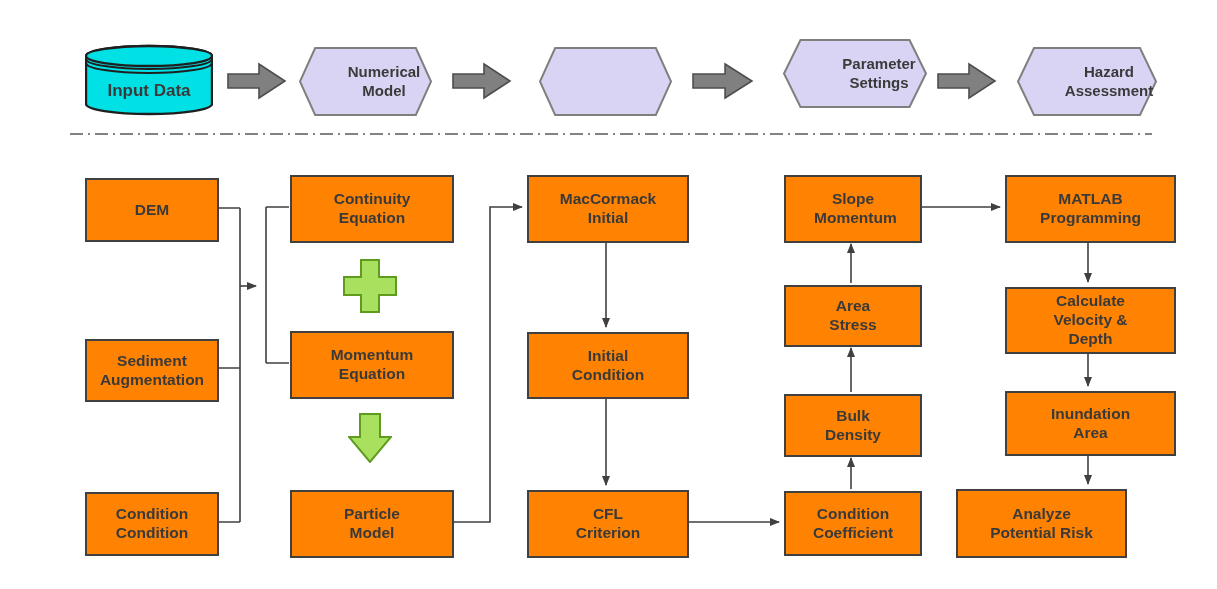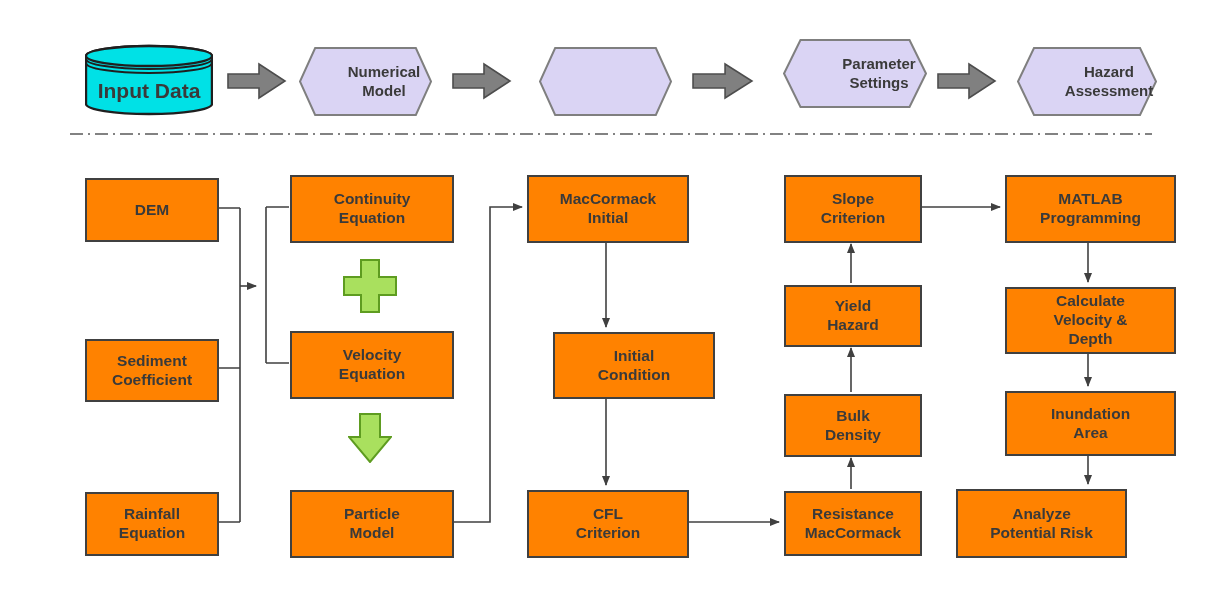--- a/index.html
+++ b/index.html
@@ -22,21 +22,21 @@
   .node>svg{position:absolute;left:0;top:0;width:100%;height:100%;}
   .node .lbl{position:relative;z-index:1;line-height:1.22;}
 
   .obox{background:var(--box-fill);border:2px solid var(--box-border);font-size:15.5px;}
   .hex{font-size:15px;justify-content:flex-end;}
   .hex .lbl{max-width:96px;}
   .hex polygon{fill:var(--hex-fill);stroke:var(--hex-border);stroke-width:2;vector-effect:non-scaling-stroke;}
   .barrow polygon{fill:var(--block-arrow-fill);stroke:var(--block-arrow-border);stroke-width:1.6;vector-effect:non-scaling-stroke;}
   .green polygon{fill:var(--green-fill);stroke:var(--green-border);stroke-width:2;vector-effect:non-scaling-stroke;}
 
-  .cyl{font-size:21px;}
+  .cyl{font-size:17px;}
   .cyl .lbl{padding-top:22px;}
   .cylbody,.cyltop{fill:var(--cylinder-fill);stroke:var(--cylinder-border);stroke-width:2.4;vector-effect:non-scaling-stroke;}
   .cylline{fill:none;stroke:var(--cylinder-border);stroke-width:2;vector-effect:non-scaling-stroke;}
 </style>
 </head>
 <body>
 
 <div class="canvas">
 
   <svg class="overlay" width="1217" height="589" viewBox="0 0 1217 589">
@@ -122,67 +122,67 @@
     <svg viewBox="0 0 140 68" preserveAspectRatio="none">
         <polygon points="17,1 123,1 139,34 123,67 17,67 1,34"></polygon>
       </svg>
     <span class="lbl">Hazard Assessment</span>
   </div>
 
   <div class="node obox" style="left:85px;top:178px;width:130px;height:60px">
     <span class="lbl">DEM</span>
   </div>
   <div class="node obox" style="left:85px;top:339px;width:130px;height:59px">
-    <span class="lbl" style="max-width:112px">Sediment Coefficient</span>
+    <span class="lbl" style="max-width:112px">Sediment Augmentation</span>
   </div>
   <div class="node obox" style="left:85px;top:492px;width:130px;height:60px">
-    <span class="lbl" style="max-width:80px">Rainfall Equation</span>
+    <span class="lbl" style="max-width:80px">Condition Condition</span>
   </div>
 
   <div class="node obox" style="left:290px;top:175px;width:160px;height:64px">
     <span class="lbl" style="max-width:92px">Continuity Equation</span>
   </div>
   <div class="node green" style="left:342px;top:258px;width:56px;height:56px">
     <svg viewBox="0 0 56 56" preserveAspectRatio="none">
         <polygon points="19,2 37,2 37,19 54,19 54,37 37,37 37,54 19,54 19,37 2,37 2,19 19,19"></polygon>
       </svg>
   </div>
   <div class="node obox" style="left:290px;top:331px;width:160px;height:64px">
-    <span class="lbl" style="max-width:100px">Velocity Equation</span>
+    <span class="lbl" style="max-width:100px">Momentum Equation</span>
   </div>
   <div class="node green" style="left:348px;top:413px;width:44px;height:50px">
     <svg viewBox="0 0 44 50" preserveAspectRatio="none">
         <polygon points="12,1 32,1 32,24 43,24 22,49 1,24 12,24"></polygon>
       </svg>
   </div>
   <div class="node obox" style="left:290px;top:490px;width:160px;height:64px">
     <span class="lbl" style="max-width:72px">Particle Model</span>
   </div>
 
   <div class="node obox" style="left:527px;top:175px;width:158px;height:64px">
     <span class="lbl" style="max-width:112px">MacCormack Initial</span>
   </div>
-  <div class="node obox" style="left:553px;top:332px;width:158px;height:63px">
+  <div class="node obox" style="left:527px;top:332px;width:158px;height:63px">
     <span class="lbl" style="max-width:90px">Initial Condition</span>
   </div>
   <div class="node obox" style="left:527px;top:490px;width:158px;height:64px">
     <span class="lbl" style="max-width:78px">CFL Criterion</span>
   </div>
 
   <div class="node obox" style="left:784px;top:175px;width:134px;height:64px">
-    <span class="lbl" style="max-width:78px">Slope Criterion</span>
+    <span class="lbl" style="max-width:78px">Slope Momentum</span>
   </div>
   <div class="node obox" style="left:784px;top:285px;width:134px;height:58px">
-    <span class="lbl" style="max-width:56px">Yield Hazard</span>
+    <span class="lbl" style="max-width:56px">Area Stress</span>
   </div>
   <div class="node obox" style="left:784px;top:394px;width:134px;height:59px">
     <span class="lbl" style="max-width:66px">Bulk Density</span>
   </div>
   <div class="node obox" style="left:784px;top:491px;width:134px;height:61px">
-    <span class="lbl" style="max-width:104px">Resistance MacCormack</span>
+    <span class="lbl" style="max-width:104px">Condition Coefficient</span>
   </div>
 
   <div class="node obox" style="left:1005px;top:175px;width:167px;height:64px">
     <span class="lbl" style="max-width:130px">MATLAB Programming</span>
   </div>
   <div class="node obox" style="left:1005px;top:287px;width:167px;height:63px">
     <span class="lbl" style="max-width:122px">Calculate Velocity &amp; Depth</span>
   </div>
   <div class="node obox" style="left:1005px;top:391px;width:167px;height:61px">
     <span class="lbl" style="max-width:94px">Inundation Area</span>

